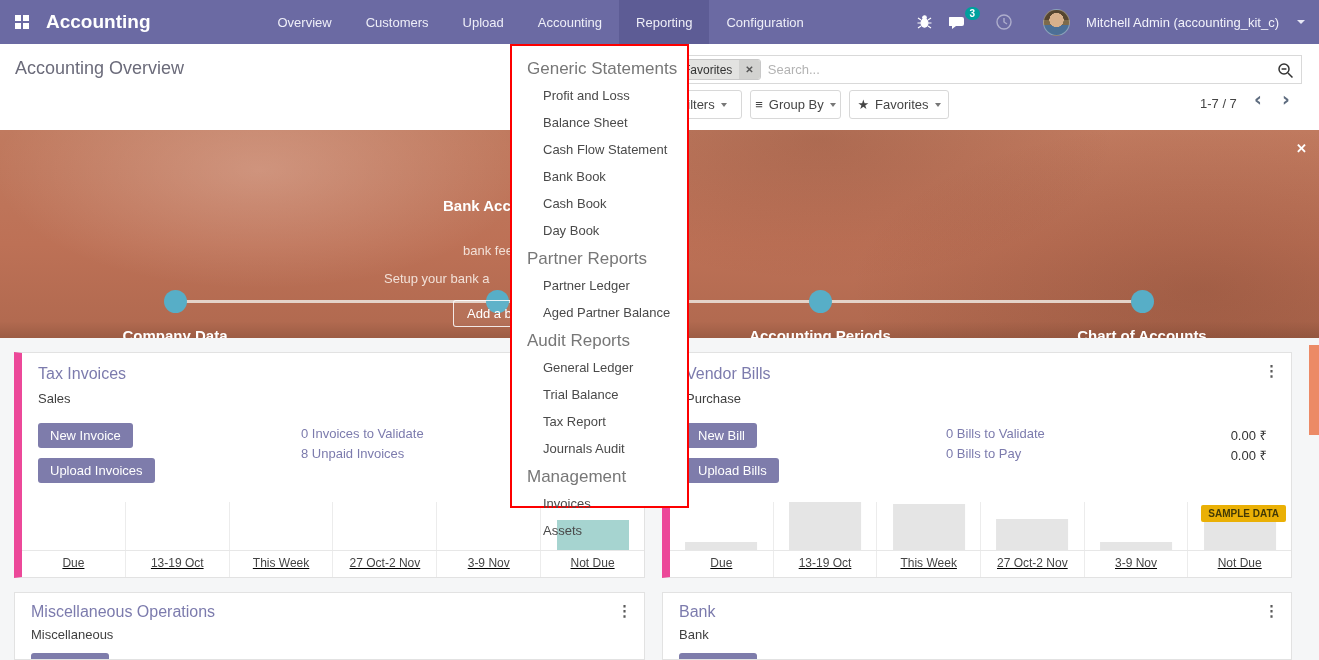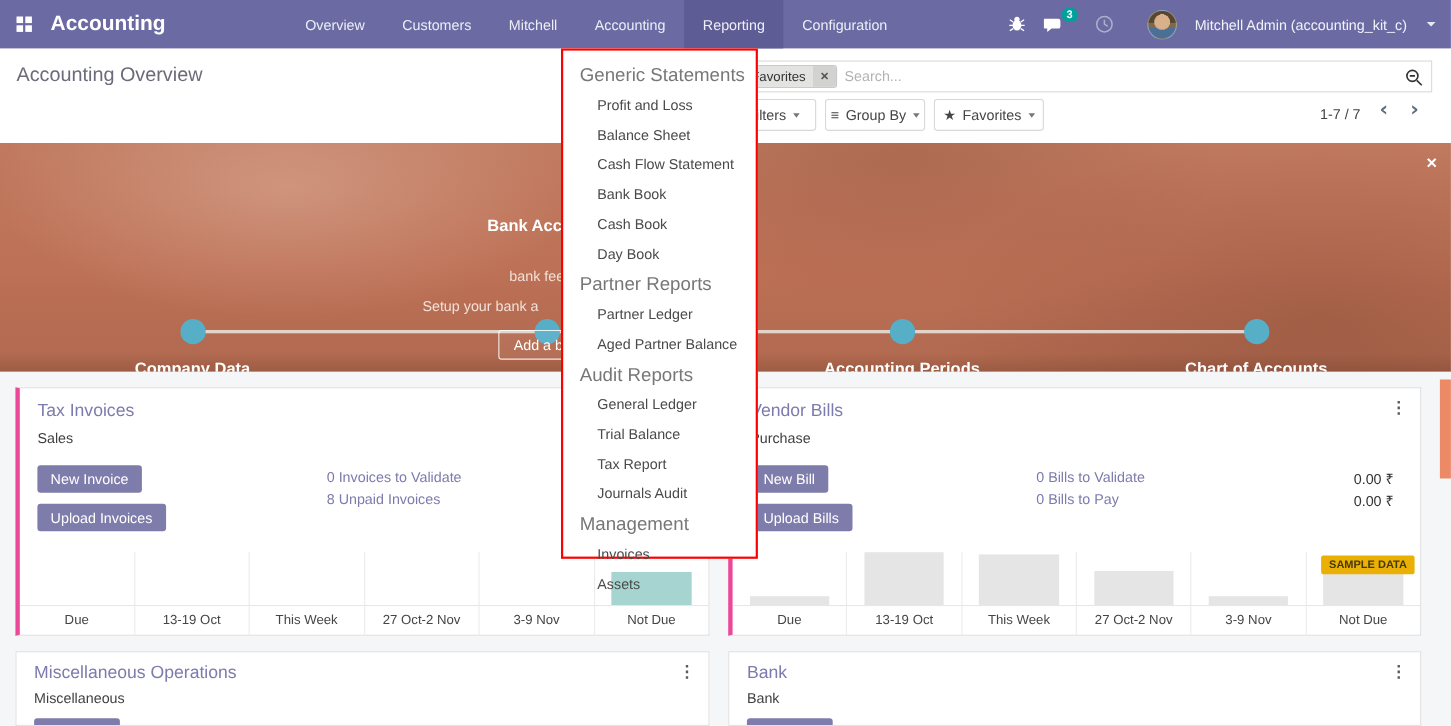--- a/index.html
+++ b/index.html
@@ -73,39 +73,39 @@
   .step-title { font-size:15px; font-weight:bold; margin-bottom:11px; }
   .step-btn { display:inline-block; margin-top:24px; border:1px solid rgba(255,255,255,.85); color:#fff;
               background:rgba(255,255,255,.05); border-radius:3px; padding:5px 13px; font-size:13px;
               cursor:pointer; }
   .abs-white { position:absolute; color:#fff; white-space:nowrap; }
   .abs-desc { position:absolute; color:#f2e0d7; font-size:13px; white-space:nowrap; }
 
   
   .main-bg { position:absolute; left:0; top:338px; width:1319px; height:322px; background:#f5f6f7; }
   .card { position:absolute; background:#fff; border:1px solid #e2e2e2; overflow:hidden; }
-  .card.accented { border-left:4px solid #ec4899; }
+  .card.accented { border-left:8px solid #ec4899; }
   .card-title { position:absolute; left:16px; top:12px; font-size:16px; color:#7c7bad; cursor:pointer; }
   .card-sub { position:absolute; left:16px; top:38px; font-size:13px; color:#3f3f3f; }
   .kebab { position:absolute; right:12px; top:10px; font-size:15px; font-weight:bold; color:#5a5a5a;
            cursor:pointer; line-height:15px; }
   .pbtn { position:absolute; left:16px; background:#7e7cab; color:#fff; border:none; border-radius:3px;
           font-size:13px; padding:5px 12px; cursor:pointer; font-family:inherit; }
   .card-link { position:absolute; font-size:13px; color:#7c7bad; cursor:pointer; }
   .amount { position:absolute; right:24px; font-size:13px; color:#333; }
   .sliver-btn { position:absolute; left:16px; top:60px; width:78px; height:22px; background:#7e7cab;
                 border-radius:3px; cursor:pointer; }
 
   
   .chart { position:absolute; left:0; right:0; bottom:0; height:75px; }
   .plot { display:flex; height:48px; }
   .col { flex:1; position:relative; }
   .col:not(:last-child) { border-right:1px solid #ececec; }
   .bar { position:absolute; bottom:0; left:50%; transform:translateX(-50%); width:70%; max-width:74px; }
-  .axis { display:flex; height:27px; border-top:1px solid #e7e7e7; }
+  .axis { display:flex; height:27px; border-top:1px solid #e7e7e7;text-decoration:underline; }
   .lab { flex:1; text-align:center; font-size:12px; color:#454545; line-height:25px;
          white-space:nowrap; overflow:hidden; }
   .lab:not(:last-child) { border-right:1px solid #ececec; }
   .sample-badge { position:absolute; right:5px; top:3px; background:#eab005; color:#433a06;
                   font-size:10px; font-weight:bold; padding:3px 7px; border-radius:2px; z-index:4; }
 
   .scroll-thumb { position:absolute; left:1309px; top:345px; width:10px; height:90px; background:#ec8a66;
                   cursor:pointer; z-index:70; }
 
   
@@ -123,21 +123,21 @@
         <i></i>
         <i></i>
         <i></i>
         <i></i>
       </span>
   </div>
   <div class="brand">Accounting</div>
   <nav class="nav-menu">
     <span class="nav-item">Overview</span>
     <span class="nav-item">Customers</span>
-    <span class="nav-item">Mitchell</span>
+    <span class="nav-item">Upload</span>
     <span class="nav-item">Accounting</span>
     <span class="nav-item active">Reporting</span>
     <span class="nav-item">Configuration</span>
   </nav>
   <div class="nav-right">
     <span class="icon-btn">
       <svg width="17" height="16" viewBox="0 0 17 16">
           <g stroke="#fff" stroke-width="1.2" fill="none">
         <ellipse cx="8.5" cy="9" rx="3.4" ry="4.2" fill="#fff"></ellipse>
         <circle cx="8.5" cy="3.6" r="1.8" fill="#fff"></circle>

